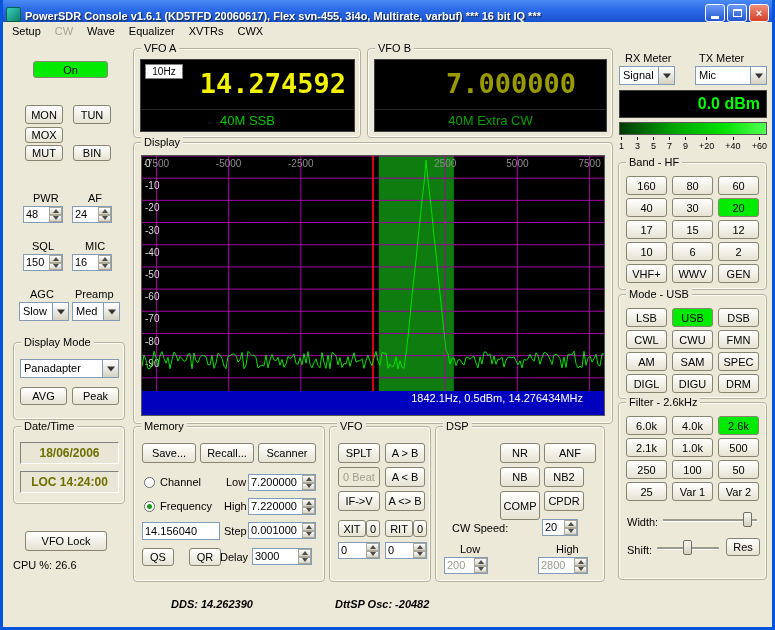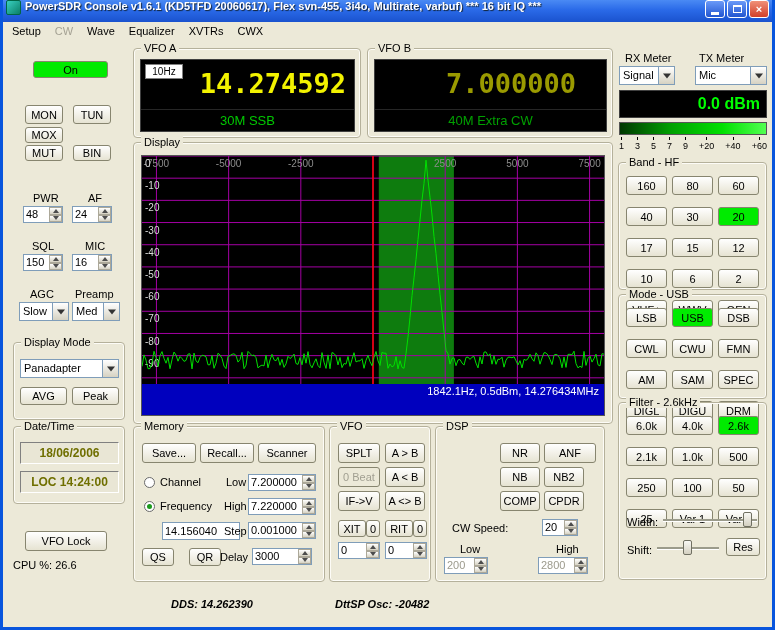--- a/index.html
+++ b/index.html
@@ -6,21 +6,21 @@
   html,body { background:#777; }
   .win {
     position:relative; width:775px; height:630px; overflow:hidden;
     background:#ECE9D8; font-family:"Liberation Sans",sans-serif; font-size:11px; color:#000;
     border-left:3px solid #0855DD; border-right:3px solid #0855DD; border-bottom:3px solid #0855DD;
     user-select:none;
   }
   
   .titlebar { position:absolute; left:0; top:0; right:0; height:22px;
     background:linear-gradient(180deg,#4A8AF4 0%,#2A6AE8 45%,#1A52CE 100%);
-    display:flex; align-items:flex-start; padding:0 3px; }
+    display:flex; align-items:flex-end; padding:0 3px; }
   .app-icon { width:15px; height:15px; margin-right:4px; border-radius:2px;
     background:linear-gradient(135deg,#39D0C0,#0B7E66); border:1px solid #064; }
   .title-text { color:#fff; font-weight:bold; font-size:11px; text-shadow:1px 1px 1px #123;
     white-space:nowrap; overflow:hidden; flex:1; }
   .winbtns { display:flex; gap:2px; }
   .wbtn { width:20px; height:18px; border-radius:3px; border:1px solid #fff;
     display:flex; align-items:center; justify-content:center; color:#fff; font-weight:bold; }
   .wbtn.bl { background:linear-gradient(180deg,#6A9AF8,#2256D0); }
   .wbtn.rd { background:linear-gradient(180deg,#F09078,#D2402A); }
   .glyph-min { width:8px; height:3px; background:#fff; margin-top:8px; }
@@ -73,24 +73,24 @@
   .meter-display { position:absolute; background:#000; border:1px solid #404040; color:#00FF00;
     font-weight:bold; font-size:16px; text-align:right; padding:4px 6px 0 0; }
   .meter-bar { position:absolute; height:13px; border:1px solid #555;
     background:linear-gradient(90deg,#003800 0%,#00A000 35%,#00E000 70%,#52FF52 100%); }
   .meter-scale-row { position:absolute; display:flex; justify-content:space-between; }
   .mscale { font-size:9px; text-align:center; }
   .mscale::before { content:""; display:block; width:1px; height:3px; background:#000; margin:0 auto 1px auto; }
   
   .spectrum { position:absolute; background:#000; border:1px solid #555; overflow:hidden; }
   .spectrum svg { display:block; }
-  .spec-status { position:absolute; left:0; right:0; bottom:0; height:31px; background:#0000BE;
-    color:#fff; font-size:11px; line-height:15px; text-align:right; padding-right:5px; }
-  
-  .bgrid { position:absolute; left:7px; right:7px; top:13px; display:grid; grid-template-columns:repeat(3,1fr); gap:12px 5px; }
+  .spec-status { position:absolute; left:0; right:0; bottom:0; height:24px; background:#0000BE;
+    color:#fff; font-size:11px; line-height:15px; text-align:right; padding-right:21px; }
+  
+  .bgrid { position:absolute; left:7px; right:7px; top:13px; display:grid; grid-template-columns:repeat(3,1fr); gap:3px 5px; }
   .bgrid .btn { height:19px; }
   .statusline { position:absolute; font-weight:bold; font-size:11px;font-style:italic; }
 </style>
 </head>
 <body>
 
 <div class="win">
 
   <div class="titlebar">
     <span class="app-icon"></span>
@@ -187,21 +187,21 @@
   </div>
 
   <div class="btn abtn" style="left:22px;top:531px;width:82px;height:20px">VFO Lock</div>
   <span class="lbl" style="left:10px;top:559px">CPU %: 26.6</span>
 
   <div class="group" style="left:130px;top:48px;width:228px;height:90px">
     <span class="glabel">VFO A</span>
     <div class="lcd" style="left:6px;top:10px;width:215px;height:73px">
       <span class="step-box">10Hz</span>
       <span class="freq-a">14.274592</span>
-      <span class="band-a">30M SSB</span>
+      <span class="band-a">40M SSB</span>
     </div>
   </div>
 
   <div class="group" style="left:364px;top:48px;width:246px;height:90px">
     <span class="glabel">VFO B</span>
     <div class="lcd" style="left:6px;top:10px;width:233px;height:73px">
       <span class="freq-b">7.000000</span>
       <span class="band-b">40M Extra CW</span>
     </div>
   </div>
@@ -366,21 +366,21 @@
     <span class="lbl" style="left:26px;top:73px">Frequency</span>
     <span class="lbl" style="left:90px;top:73px">High</span>
     <div class="spin" style="left:114px;top:71px;width:68px">
       <span class="sv">7.220000</span>
       <span class="sa">
           <i class="u"></i>
           <i class="d"></i>
         </span>
     </div>
 
-    <input class="tbox" style="left: 8px; top: 95px; width: 78px; margin-left: 20px;" readonly="" value="14.156040">
+    <input class="tbox" style="left: 8px; top: 95px; width: 78px;" readonly="" value="14.156040">
     <span class="lbl" style="left:90px;top:98px">Step</span>
     <div class="spin" style="left:114px;top:95px;width:68px">
       <span class="sv">0.001000</span>
       <span class="sa">
           <i class="u"></i>
           <i class="d"></i>
         </span>
     </div>
 
     <div class="btn abtn" style="left:8px;top:121px;width:32px;height:18px">QS</div>
@@ -424,21 +424,21 @@
         </span>
     </div>
   </div>
 
   <div class="group" style="left:432px;top:426px;width:170px;height:156px">
     <span class="glabel">DSP</span>
     <div class="btn abtn" style="left:64px;top:16px;width:40px;height:20px">NR</div>
     <div class="btn abtn" style="left:108px;top:16px;width:52px;height:20px">ANF</div>
     <div class="btn abtn" style="left:64px;top:40px;width:40px;height:20px">NB</div>
     <div class="btn abtn" style="left:108px;top:40px;width:40px;height:20px">NB2</div>
-    <div class="btn abtn" style="left:64px;top:64px;width:40px;height:20px">COMP</div>
+    <div class="btn abtn" style="left:64px;top:64px;width:40px;height:29px">COMP</div>
     <div class="btn abtn" style="left:108px;top:64px;width:40px;height:20px">CPDR</div>
 
     <span class="lbl" style="left:16px;top:95px">CW Speed:</span>
     <div class="spin" style="left:106px;top:92px;width:36px">
       <span class="sv">20</span>
       <span class="sa">
           <i class="u"></i>
           <i class="d"></i>
         </span>
     </div>

